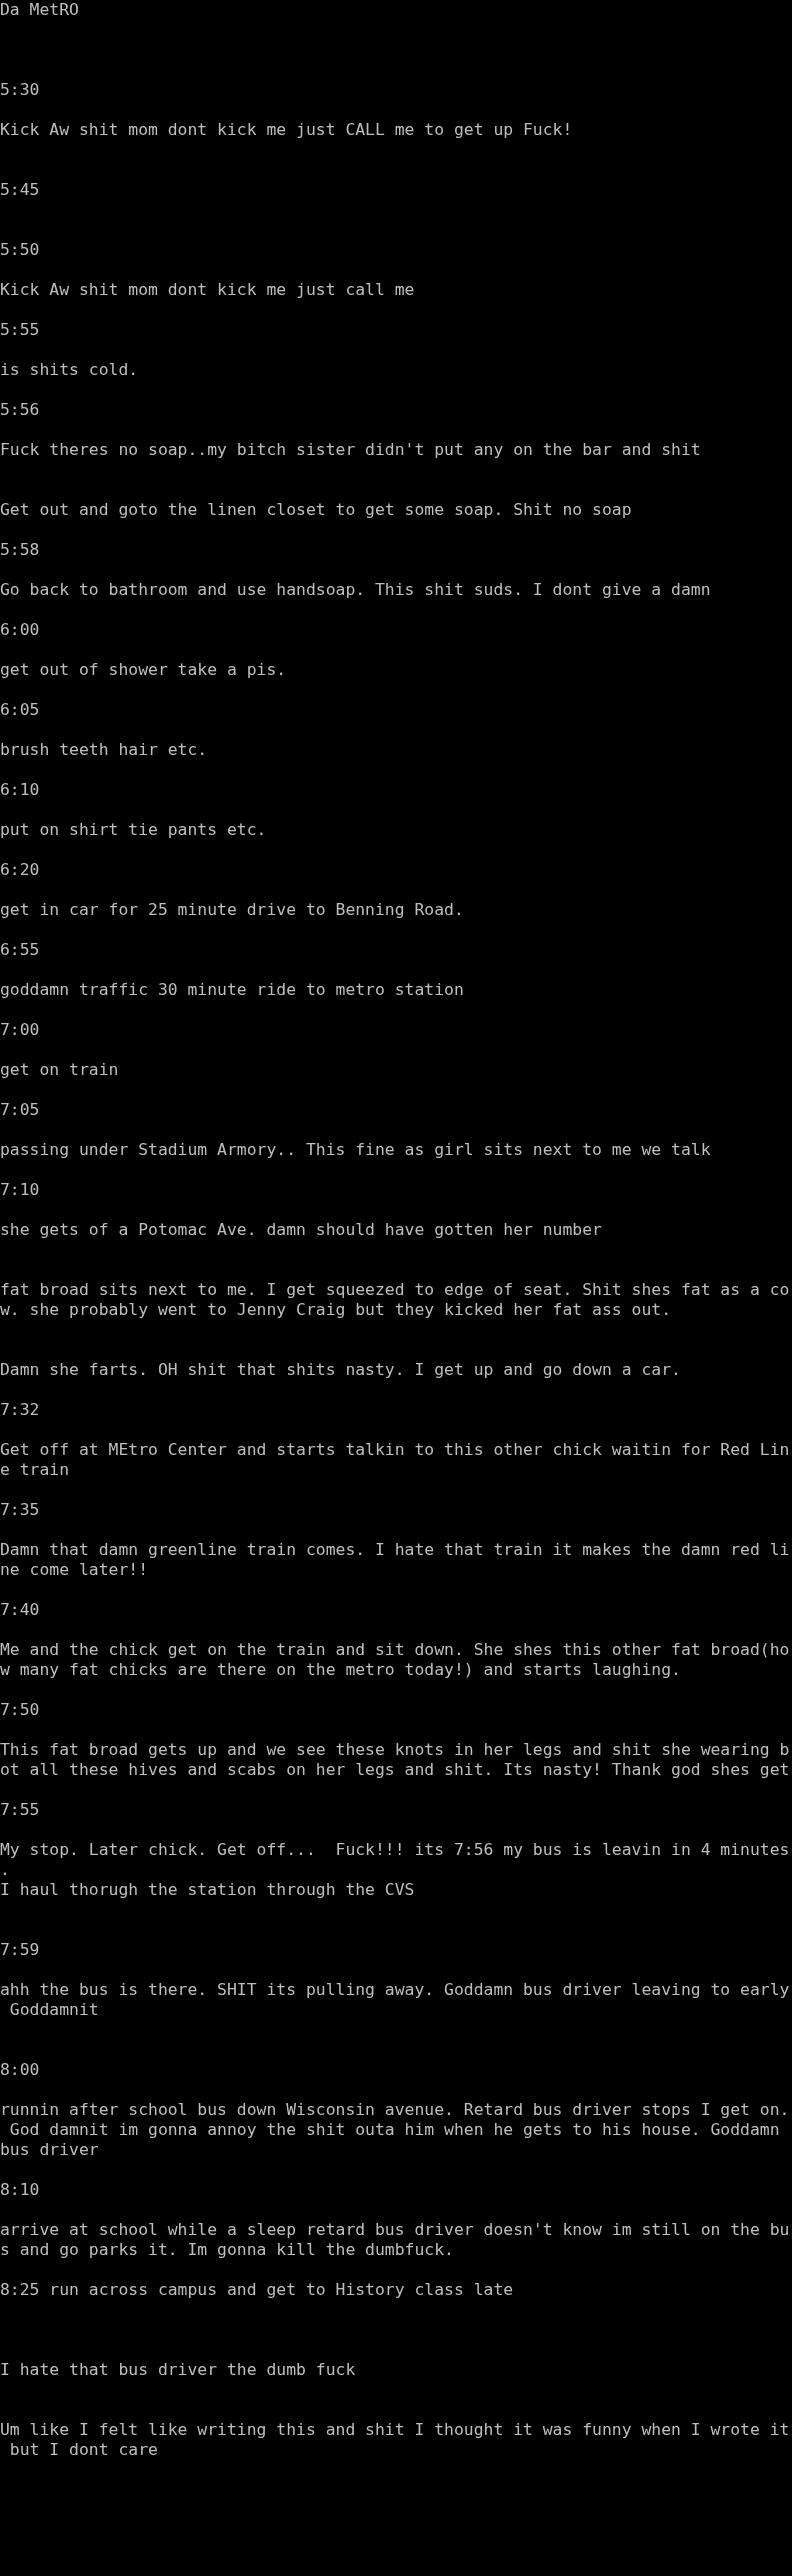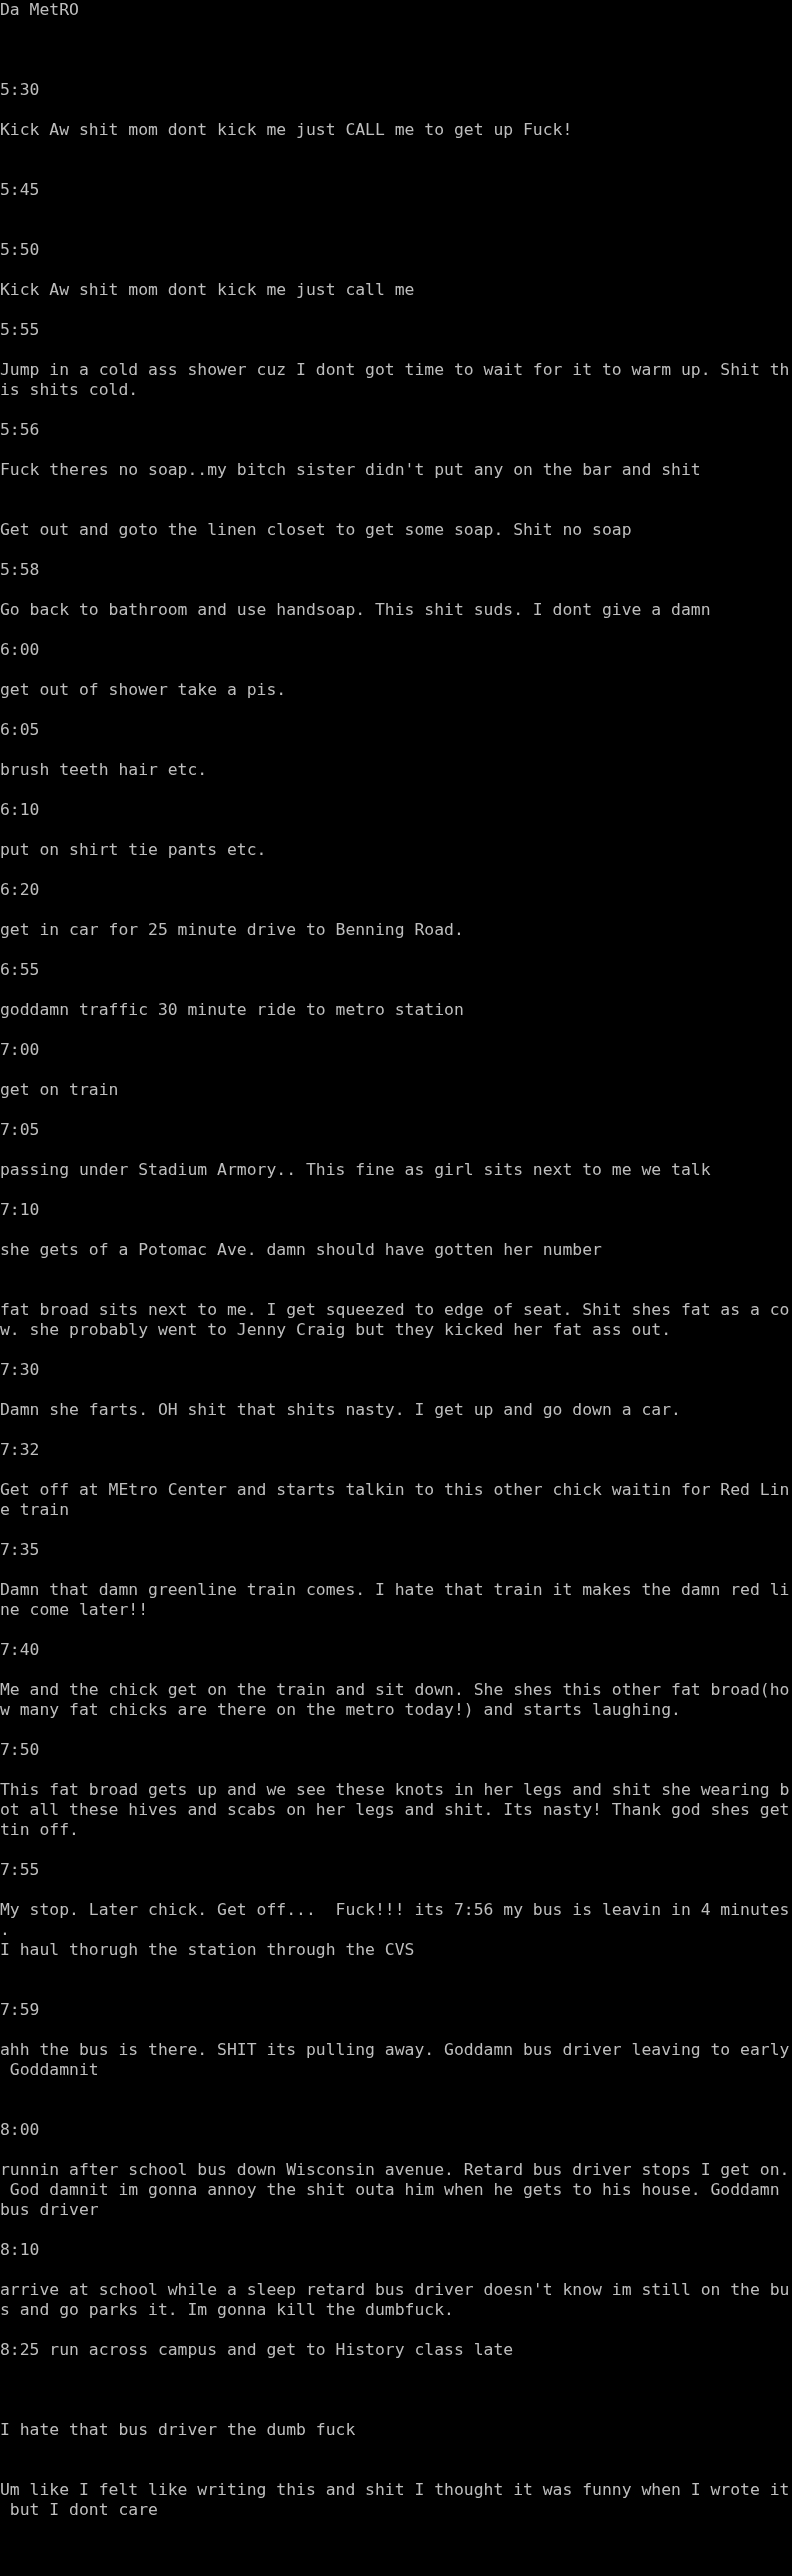--- a/index.html
+++ b/index.html
@@ -47,21 +47,20 @@
     <div class="line"></div>
     <div class="line">5:45</div>
     <div class="line"></div>
     <div class="line"></div>
     <div class="line">5:50</div>
     <div class="line"></div>
     <div class="line">Kick Aw shit mom dont kick me just call me</div>
     <div class="line"></div>
     <div class="line">5:55</div>
     <div class="line"></div>
-    <div class="line">Jump in a cold ass shower cuz I dont got time to wait for it to warm up. Shit th</div>
     <div class="line">is shits cold.</div>
     <div class="line"></div>
     <div class="line">5:56</div>
     <div class="line"></div>
     <div class="line">Fuck theres no soap..my bitch sister didn't put any on the bar and shit</div>
     <div class="line"></div>
     <div class="line"></div>
     <div class="line">Get out and goto the linen closet to get some soap. Shit no soap</div>
     <div class="line"></div>
     <div class="line">5:58</div>
@@ -97,21 +96,20 @@
     <div class="line">passing under Stadium Armory.. This fine as girl sits next to me we talk</div>
     <div class="line"></div>
     <div class="line">7:10</div>
     <div class="line"></div>
     <div class="line">she gets of a Potomac Ave. damn should have gotten her number</div>
     <div class="line"></div>
     <div class="line"></div>
     <div class="line">fat broad sits next to me. I get squeezed to edge of seat. Shit shes fat as a co</div>
     <div class="line">w. she probably went to Jenny Craig but they kicked her fat ass out.</div>
     <div class="line"></div>
-    <div class="line">7:30</div>
     <div class="line"></div>
     <div class="line">Damn she farts. OH shit that shits nasty. I get up and go down a car.</div>
     <div class="line"></div>
     <div class="line">7:32</div>
     <div class="line"></div>
     <div class="line">Get off at MEtro Center and starts talkin to this other chick waitin for Red Lin</div>
     <div class="line">e train</div>
     <div class="line"></div>
     <div class="line">7:35</div>
     <div class="line"></div>
@@ -120,21 +118,20 @@
     <div class="line"></div>
     <div class="line">7:40</div>
     <div class="line"></div>
     <div class="line">Me and the chick get on the train and sit down. She shes this other fat broad(ho</div>
     <div class="line">w many fat chicks are there on the metro today!) and starts laughing.</div>
     <div class="line"></div>
     <div class="line">7:50</div>
     <div class="line"></div>
     <div class="line">This fat broad gets up and we see these knots in her legs and shit she wearing b</div>
     <div class="line">ot all these hives and scabs on her legs and shit. Its nasty! Thank god shes get</div>
-    <div class="line">tin off.</div>
     <div class="line"></div>
     <div class="line">7:55</div>
     <div class="line"></div>
     <div class="line">My stop. Later chick. Get off...  Fuck!!! its 7:56 my bus is leavin in 4 minutes</div>
     <div class="line">.</div>
     <div class="line">I haul thorugh the station through the CVS</div>
     <div class="line"></div>
     <div class="line"></div>
     <div class="line">7:59</div>
     <div class="line"></div>

